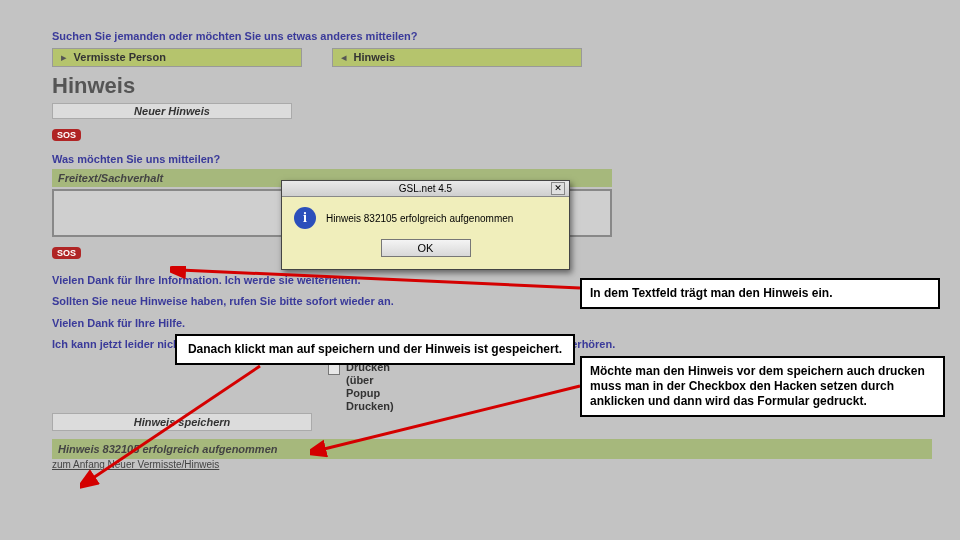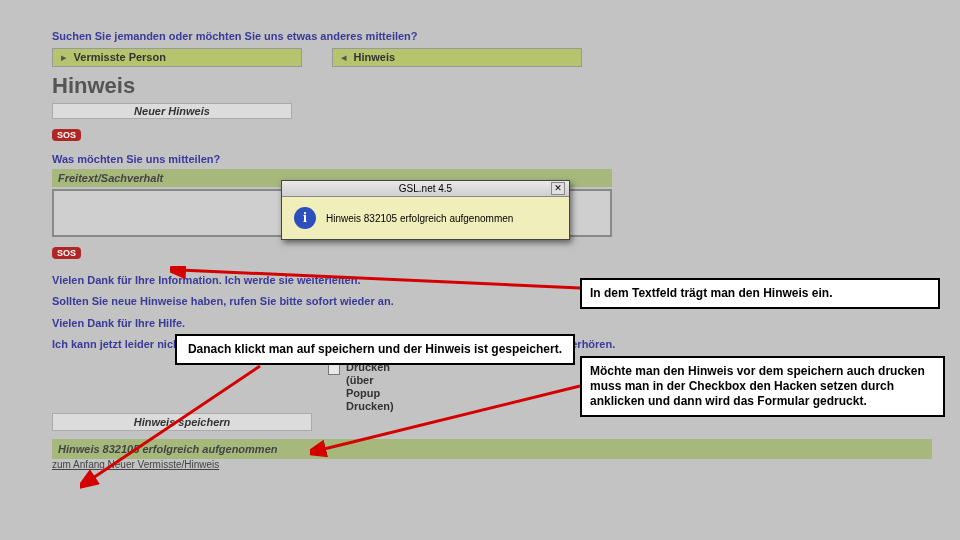--- a/index.html
+++ b/index.html
@@ -212,20 +212,23 @@
   <div class="titlebar">
     <span>GSL.net 4.5</span>
     <div class="x">✕</div>
   </div>
   <div class="body">
     <div class="icon">
         <span>i</span>
       </div>
     <div style="font-size:10px;">Hinweis 832105 erfolgreich aufgenommen</div>
   </div>
+  <div class="okrow">
+    <div class="ok">OK</div>
+  </div>
 </div>
 
 <div class="note note1">In dem Textfeld trägt man den Hinweis ein.</div>
 <div class="note note2">Danach klickt man auf speichern und der Hinweis ist gespeichert.</div>
 <div class="note note3">Möchte man den Hinweis vor dem speichern auch drucken muss man in der Checkbox den Hacken setzen durch anklicken und dann wird das Formular gedruckt.</div>
 
 <svg class="arrow" style="left:170px; top:266px; width:420px; height:30px;">
   <defs>
       <marker id="ah1" markerWidth="10" markerHeight="10" refX="2" refY="3" orient="auto">
     <path d="M0,0 L0,6 L8,3 z" fill="#d40000"></path>

